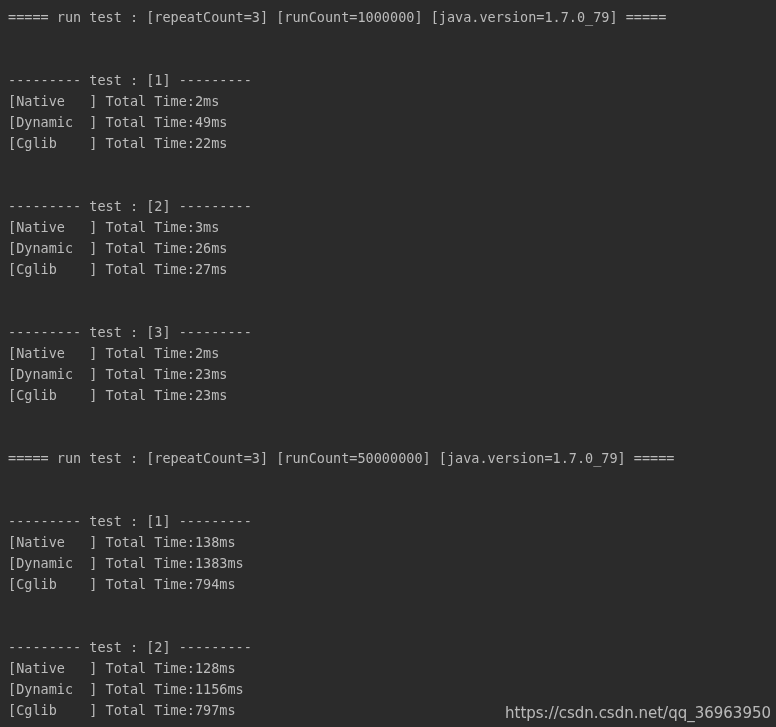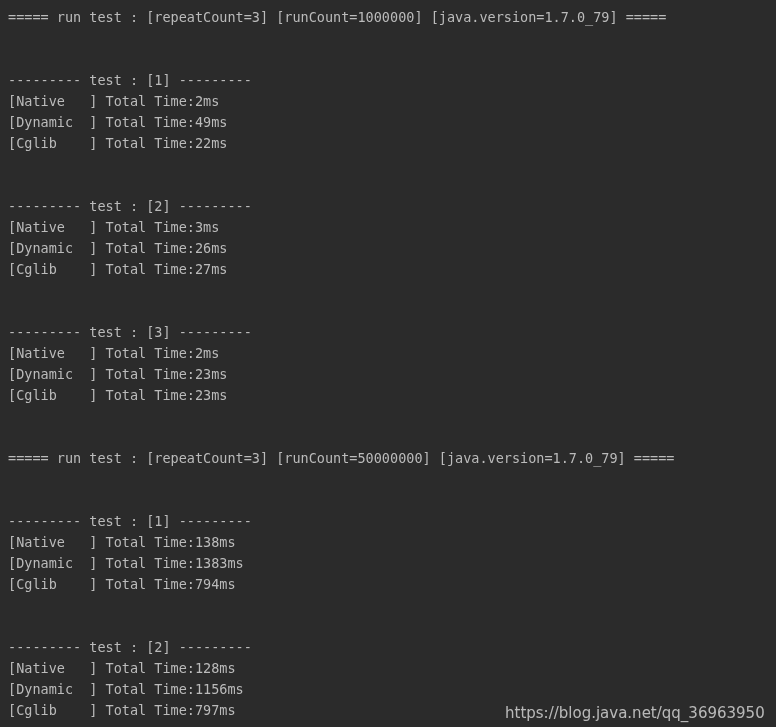--- a/index.html
+++ b/index.html
@@ -47,13 +47,13 @@
     opacity: 0.82;
     white-space: pre;
     pointer-events: none;
     text-shadow: 0 0 1px rgba(60,60,60,0.9);
   }
 </style>
 </head>
 <body>
 
 <div id="console" style="background: rgb(43, 43, 43); color: rgb(187, 187, 187);"><div class="line">===== run test : [repeatCount=3] [runCount=1000000] [java.version=1.7.0_79] =====</div><div class="line blank"></div><div class="line blank"></div><div class="line">--------- test : [1] ---------</div><div class="line">[Native   ] Total Time:2ms</div><div class="line">[Dynamic  ] Total Time:49ms</div><div class="line">[Cglib    ] Total Time:22ms</div><div class="line blank"></div><div class="line blank"></div><div class="line">--------- test : [2] ---------</div><div class="line">[Native   ] Total Time:3ms</div><div class="line">[Dynamic  ] Total Time:26ms</div><div class="line">[Cglib    ] Total Time:27ms</div><div class="line blank"></div><div class="line blank"></div><div class="line">--------- test : [3] ---------</div><div class="line">[Native   ] Total Time:2ms</div><div class="line">[Dynamic  ] Total Time:23ms</div><div class="line">[Cglib    ] Total Time:23ms</div><div class="line blank"></div><div class="line blank"></div><div class="line">===== run test : [repeatCount=3] [runCount=50000000] [java.version=1.7.0_79] =====</div><div class="line blank"></div><div class="line blank"></div><div class="line">--------- test : [1] ---------</div><div class="line">[Native   ] Total Time:138ms</div><div class="line">[Dynamic  ] Total Time:1383ms</div><div class="line">[Cglib    ] Total Time:794ms</div><div class="line blank"></div><div class="line blank"></div><div class="line">--------- test : [2] ---------</div><div class="line">[Native   ] Total Time:128ms</div><div class="line">[Dynamic  ] Total Time:1156ms</div><div class="line">[Cglib    ] Total Time:797ms</div><div class="line blank"></div></div>
-<div class="watermark">https://blog.java.net/qq_36963950</div>
+<div class="watermark">https://csdn.csdn.net/qq_36963950</div>
 
 </body></html>

